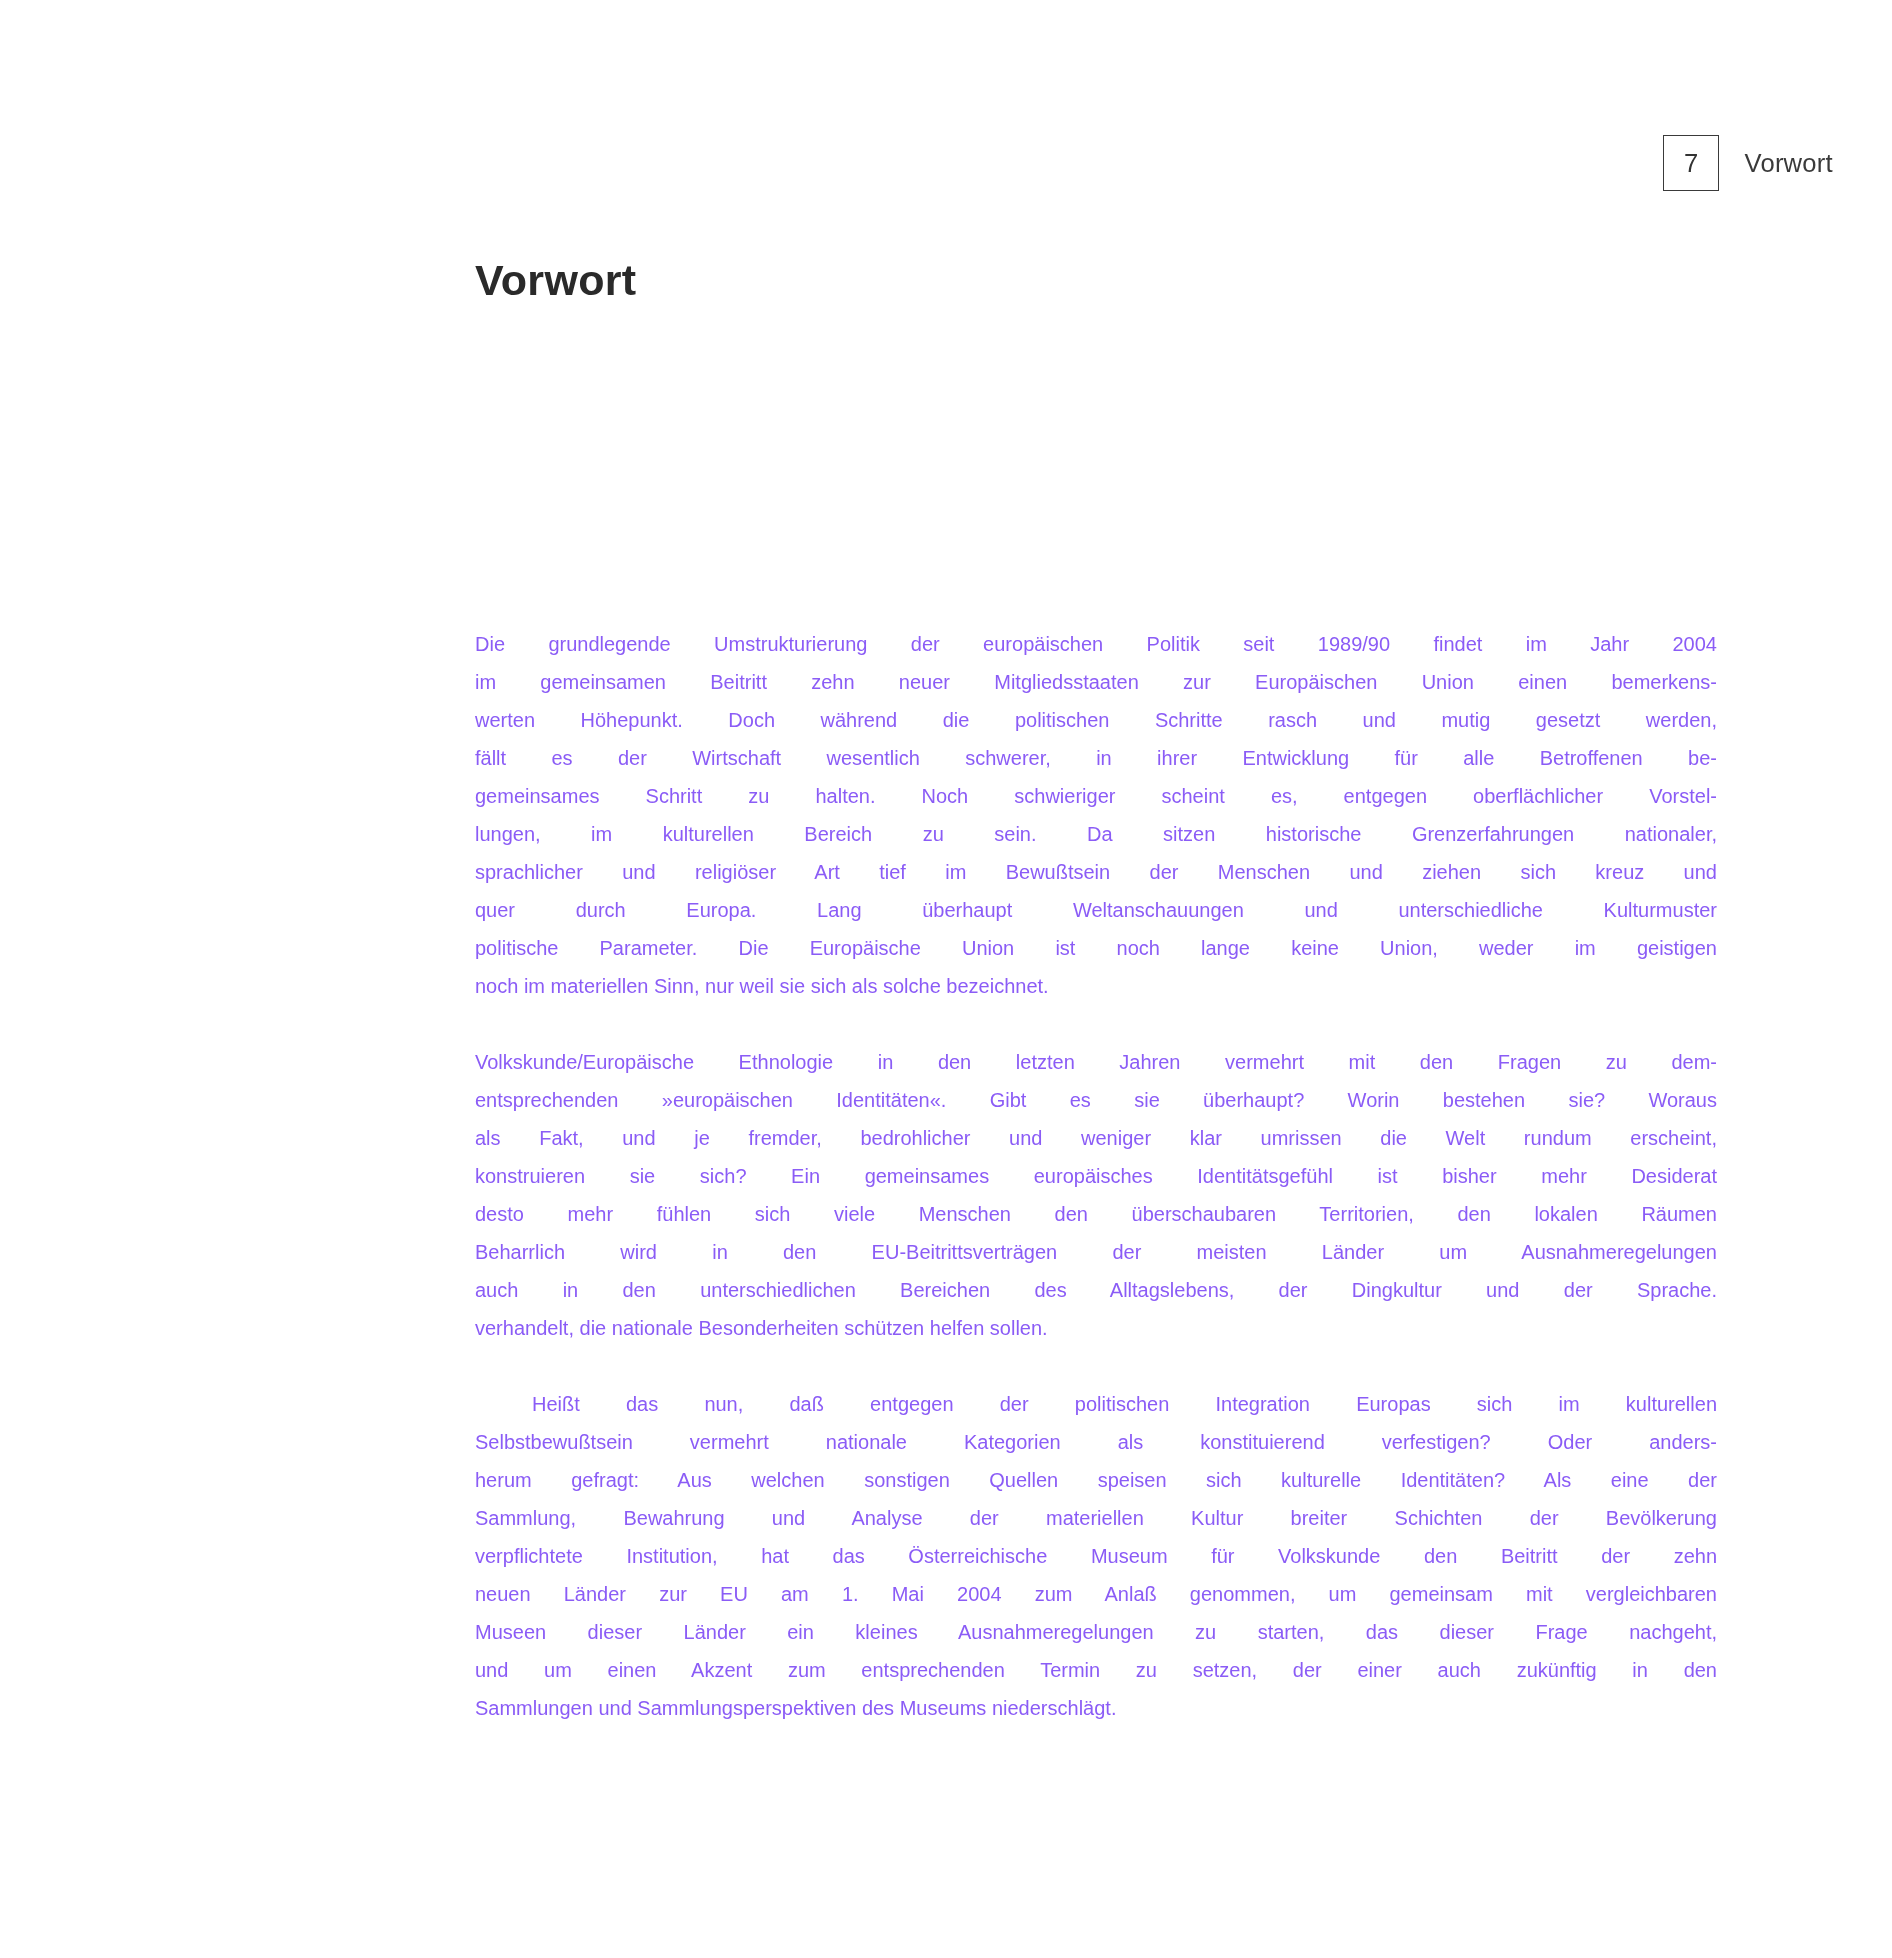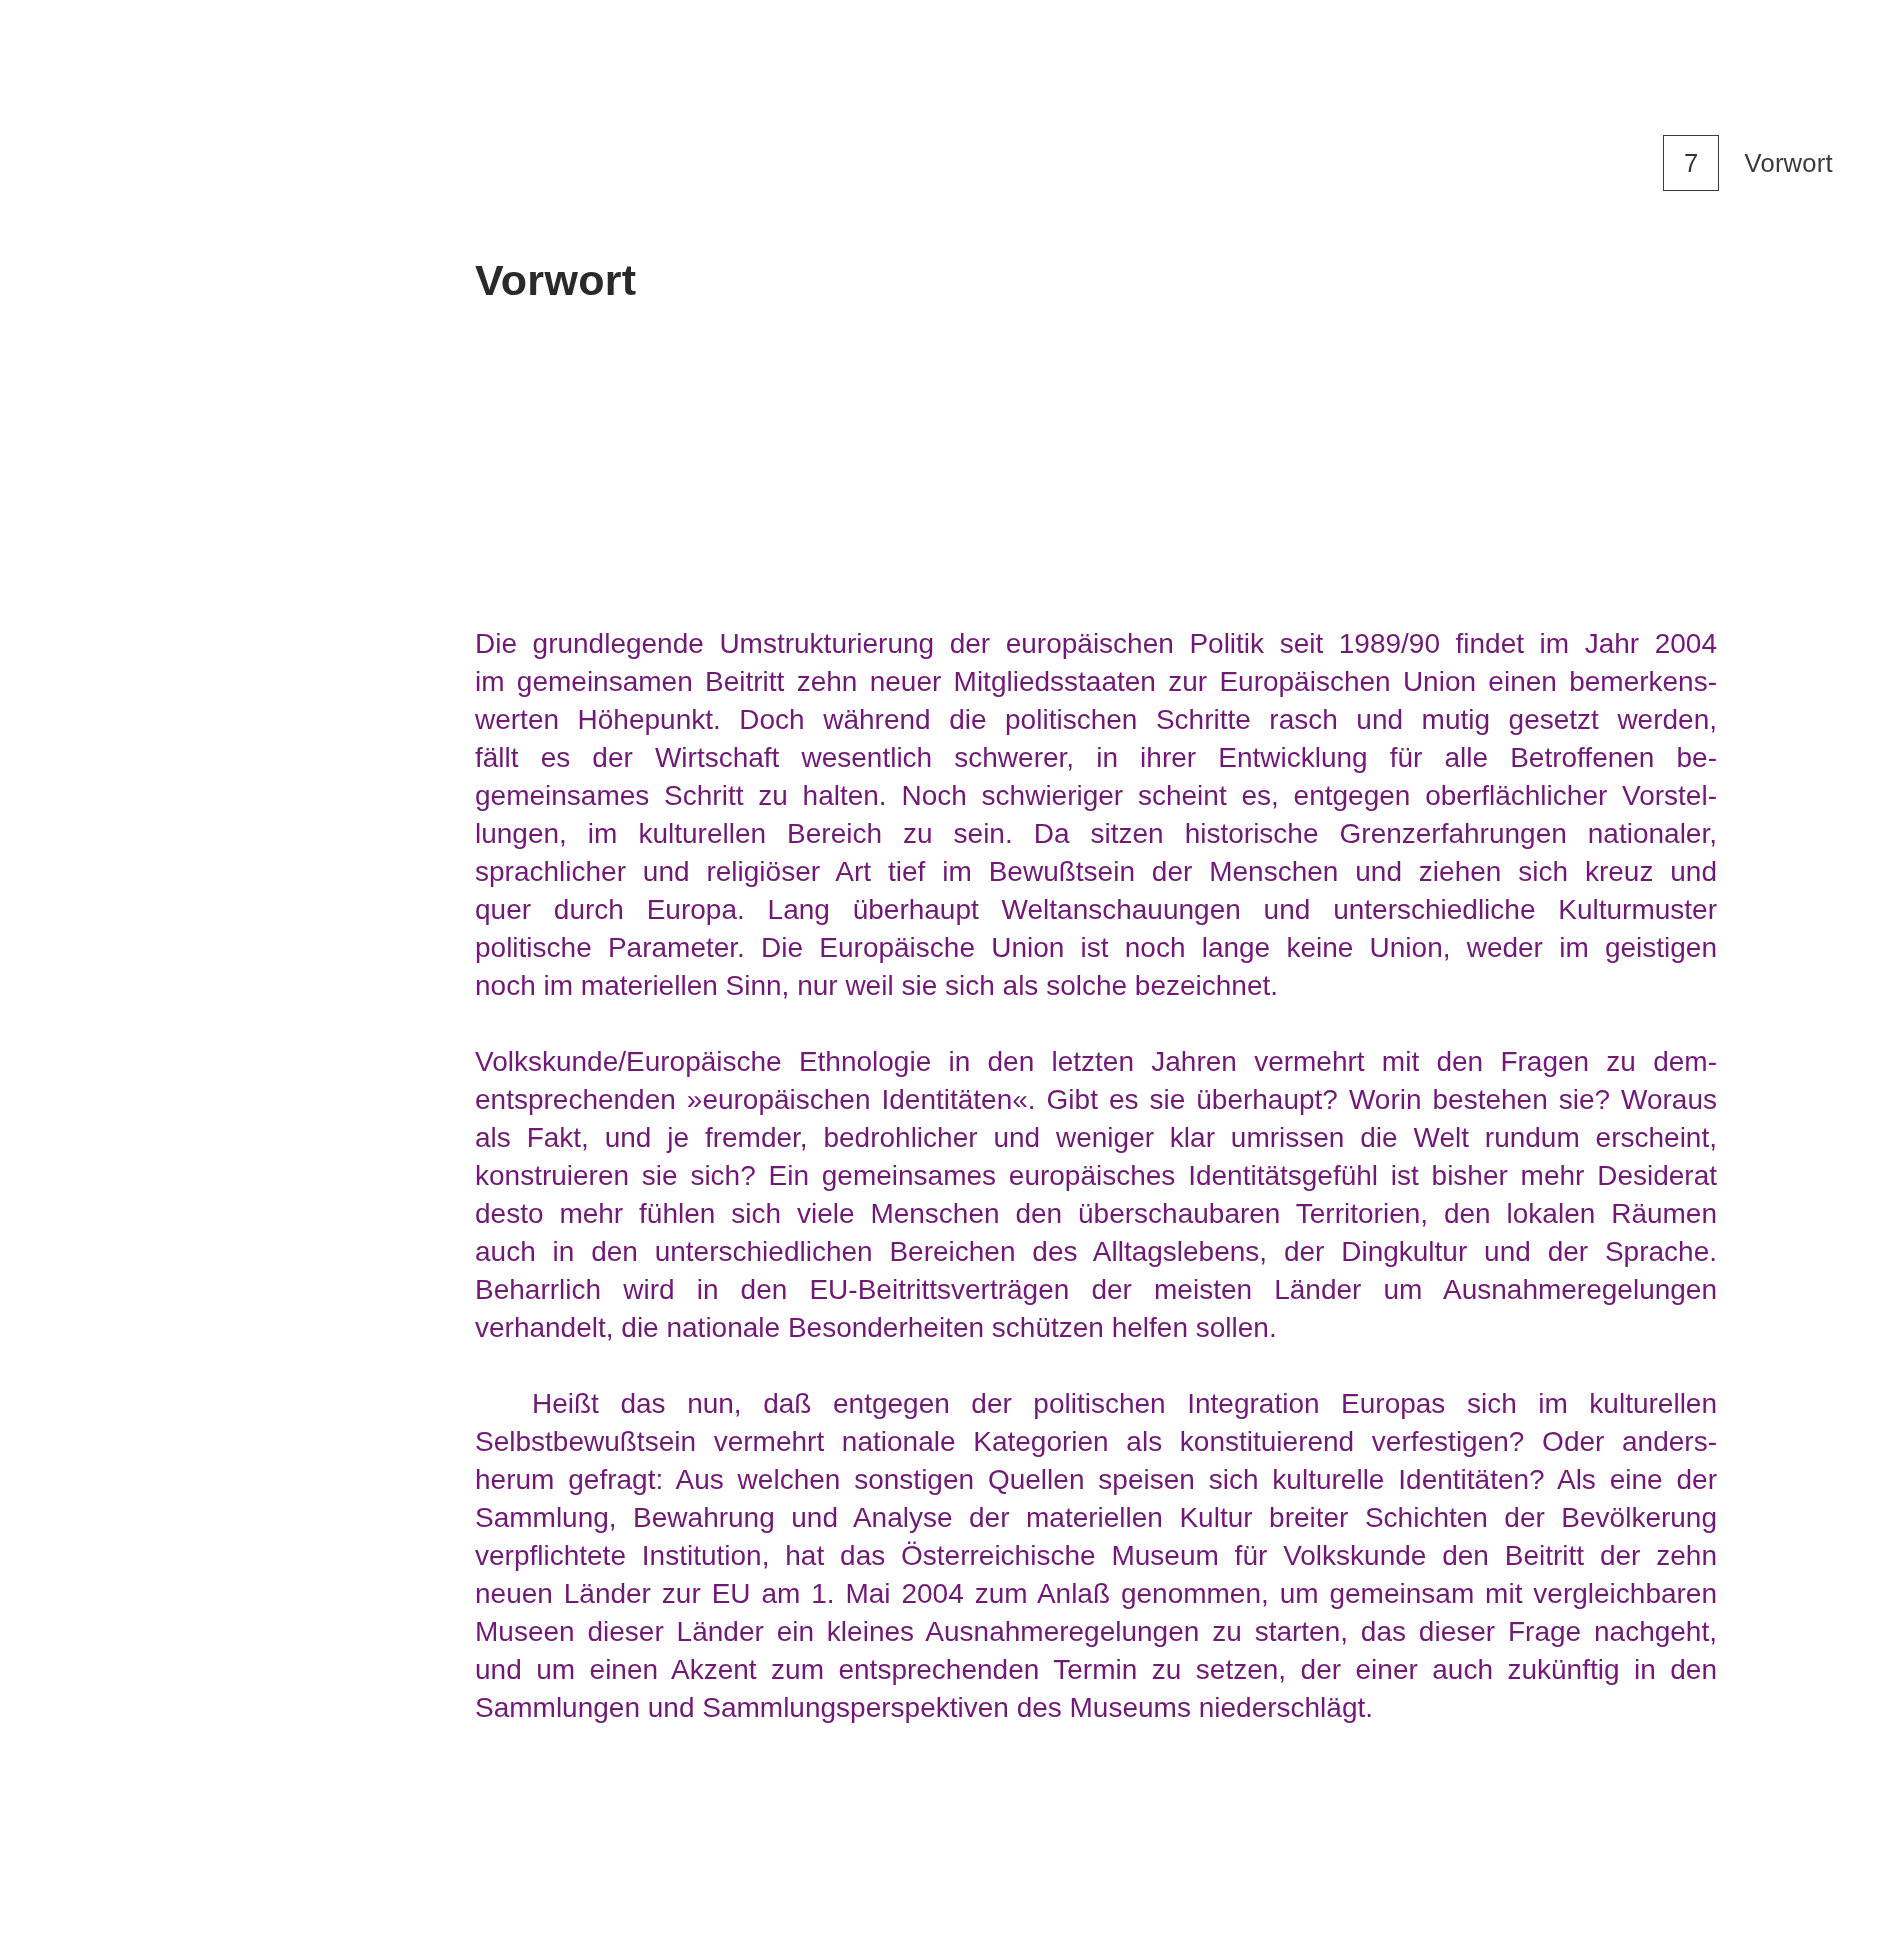--- a/index.html
+++ b/index.html
@@ -54,25 +54,25 @@
       position: absolute;
       top: 625px;
       left: 475px;
       width: 1242px;
     }
     .paragraph {
       margin: 0 0 38px 0;
     }
     .line {
       display: block;
-      font-size: 28px;
+      font-size: 20px;
       line-height: 38px;
       height: 38px;
       white-space: nowrap;
-      color: #701a75;
+      color: #8b5cf6;
       text-align: justify;
       text-align-last: justify;
     }
     .line.last {
       text-align-last: left;
     }
     .paragraph.indent .line.first {
       padding-left: 57px;
     }
   </style>
@@ -99,22 +99,22 @@
     <span class="line">politische Parameter. Die Europäische Union ist noch lange keine Union, weder im geistigen</span>
     <span class="line last">noch im materiellen Sinn, nur weil sie sich als solche bezeichnet.</span>
   </div>
 
   <div class="paragraph indent">
     <span class="line">Volkskunde/Europäische Ethnologie in den letzten Jahren vermehrt mit den Fragen zu dem-</span>
     <span class="line">entsprechenden »europäischen Identitäten«. Gibt es sie überhaupt? Worin bestehen sie? Woraus</span>
     <span class="line">als Fakt, und je fremder, bedrohlicher und weniger klar umrissen die Welt rundum erscheint,</span>
     <span class="line">konstruieren sie sich? Ein gemeinsames europäisches Identitätsgefühl ist bisher mehr Desiderat</span>
     <span class="line">desto mehr fühlen sich viele Menschen den überschaubaren Territorien, den lokalen Räumen</span>
+    <span class="line">Beharrlich wird in den EU-Beitrittsverträgen der meisten Länder um Ausnahmeregelungen</span>
     <span class="line">auch in den unterschiedlichen Bereichen des Alltagslebens, der Dingkultur und der Sprache.</span>
-    <span class="line">Beharrlich wird in den EU-Beitrittsverträgen der meisten Länder um Ausnahmeregelungen</span>
     <span class="line last">verhandelt, die nationale Besonderheiten schützen helfen sollen.</span>
   </div>
 
   <div class="paragraph indent">
     <span class="line first">Heißt das nun, daß entgegen der politischen Integration Europas sich im kulturellen</span>
     <span class="line">Selbstbewußtsein vermehrt nationale Kategorien als konstituierend verfestigen? Oder anders-</span>
     <span class="line">herum gefragt: Aus welchen sonstigen Quellen speisen sich kulturelle Identitäten? Als eine der</span>
     <span class="line">Sammlung, Bewahrung und Analyse der materiellen Kultur breiter Schichten der Bevölkerung</span>
     <span class="line">verpflichtete Institution, hat das Österreichische Museum für Volkskunde den Beitritt der zehn</span>
     <span class="line">neuen Länder zur EU am 1. Mai 2004 zum Anlaß genommen, um gemeinsam mit vergleichbaren</span>

